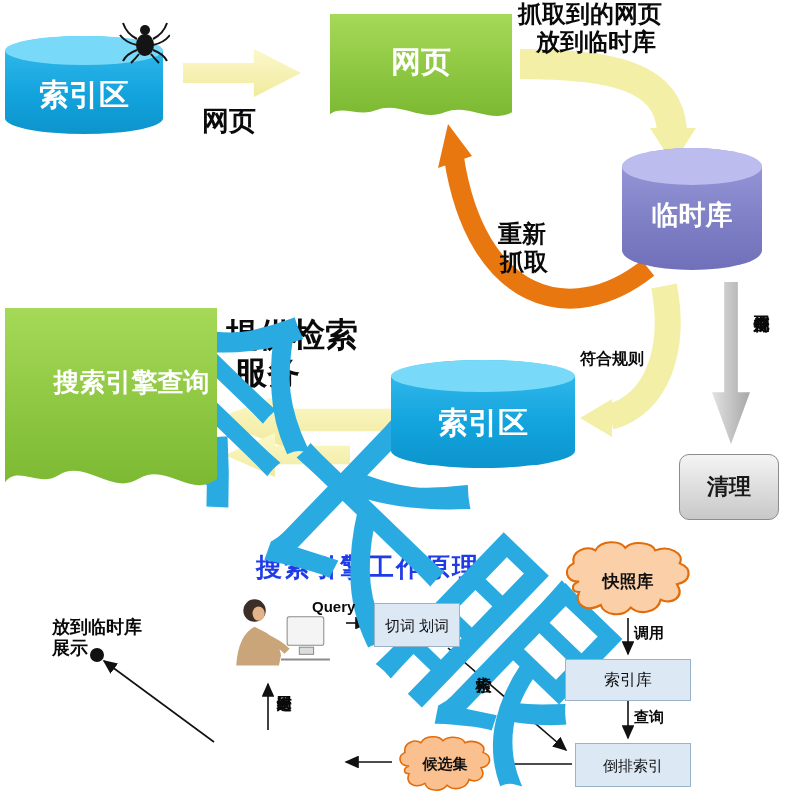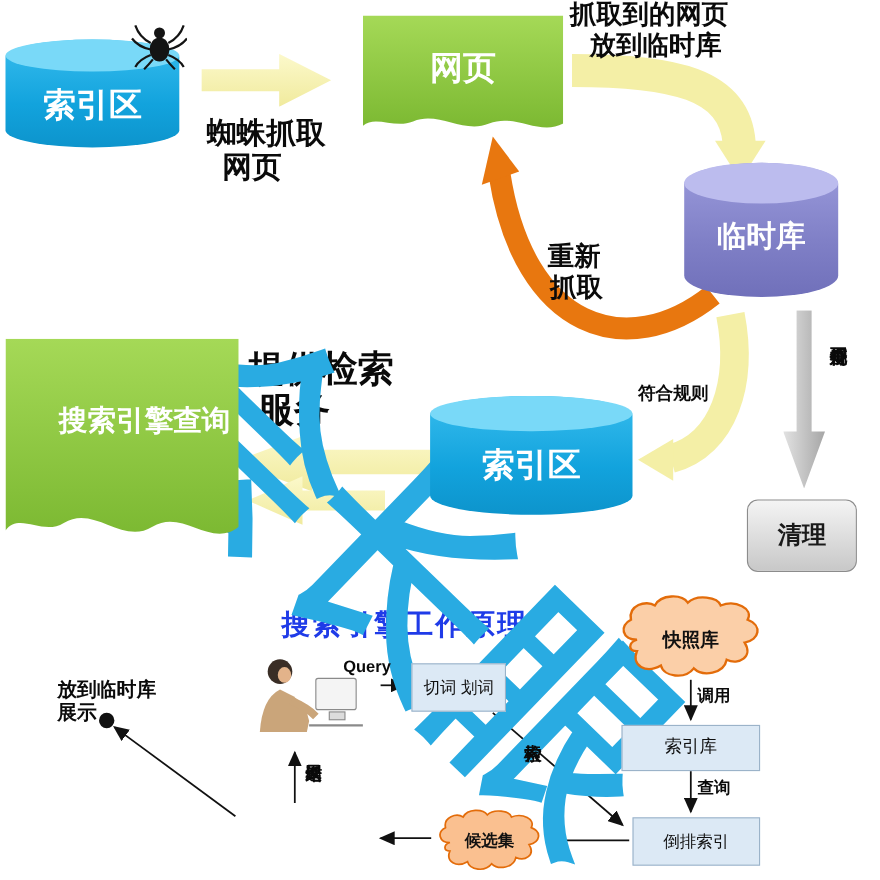--- a/index.html
+++ b/index.html
@@ -105,21 +105,20 @@
     <circle cx="27" cy="12" r="5" fill="#141414"></circle>
     <path d="M19,21 C11,17 7,11 5,5 M19,27 C9,25 5,21 2,17 M19,32 C11,35 7,39 5,43 M21,36 C17,41 15,43 13,45
              M35,21 C43,17 47,11 49,5 M35,27 C45,25 49,21 52,17 M35,32 C43,35 47,39 49,43 M33,36 C37,41 39,43 41,45" stroke="#141414" stroke-width="2" fill="none"></path>
   </svg>
 
   
   <div class="abs block-arrow ar-right z4" style="left:183px;top:48px;width:118px;height:50px;"></div>
 
   
   <div class="abs blk-txt" style="left:188px;top:106px;width:130px;font-size:27px;">
-    <div>蜘蛛抓取</div>
     <div style="margin-left:14px;">网页</div>
   </div>
 
   
   <div class="abs doc" style="left:330px;top:14px;width:182px;height:118px;">
     <svg viewBox="0 0 200 120" preserveAspectRatio="none" width="100%" height="100%">
       <path d="M0,0 L200,0 L200,100 C176,112 152,90 126,100 C100,110 76,88 50,98 C32,105 12,92 0,102 Z" fill="url(#gg)"></path>
     </svg>
     <div class="doc-label" style="top:24%;font-size:30px;">网页</div>
   </div>

